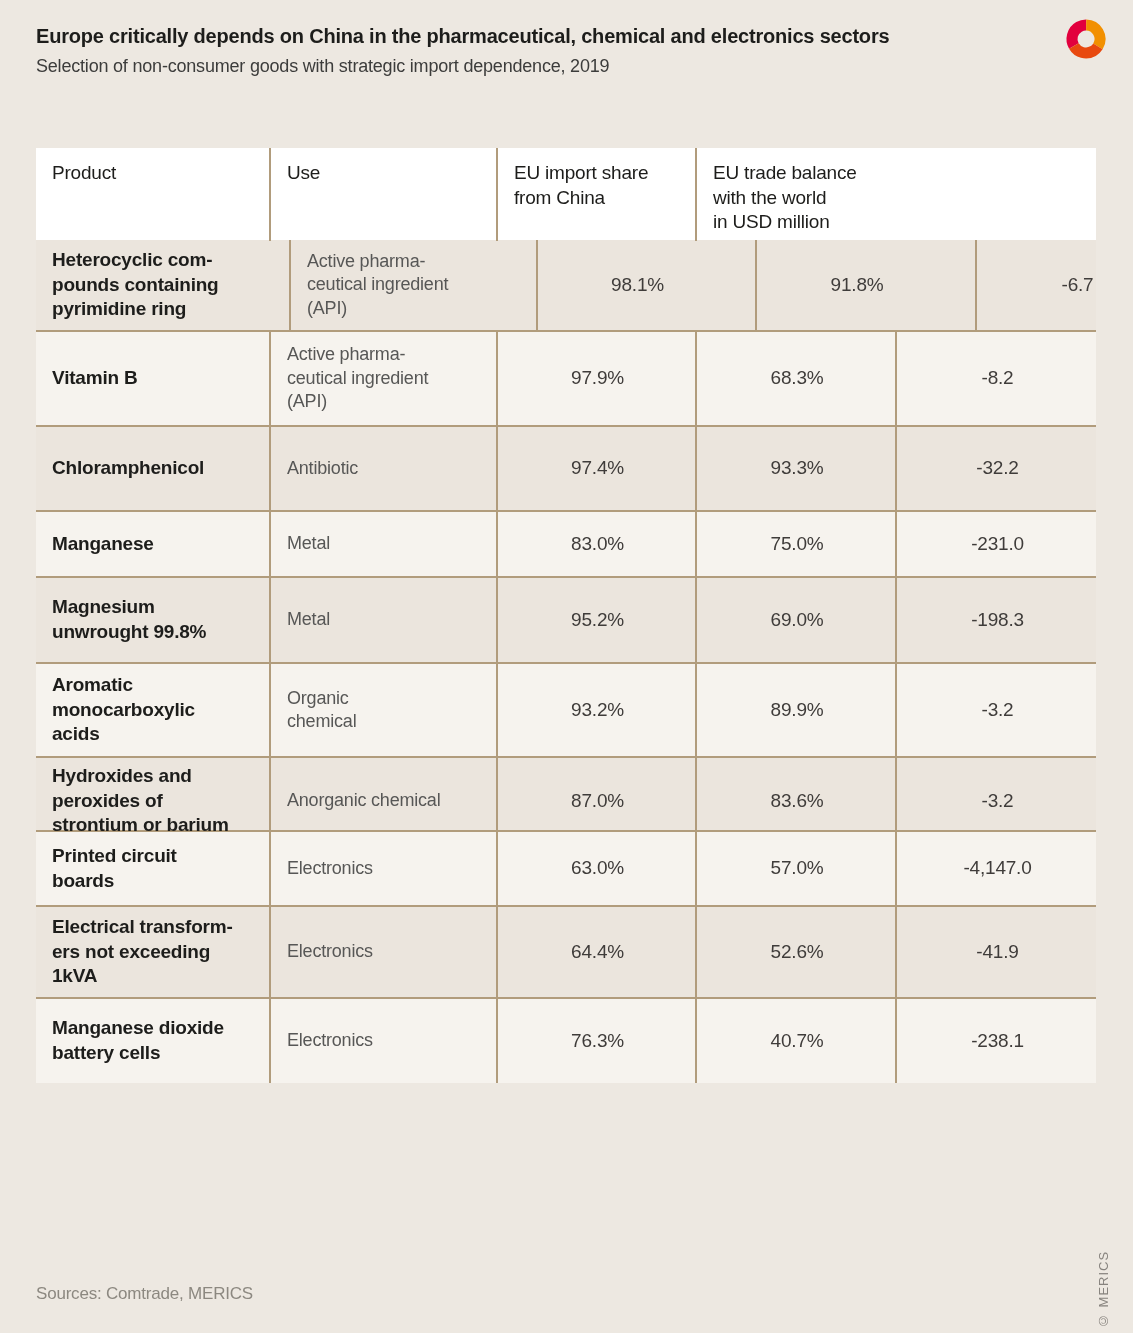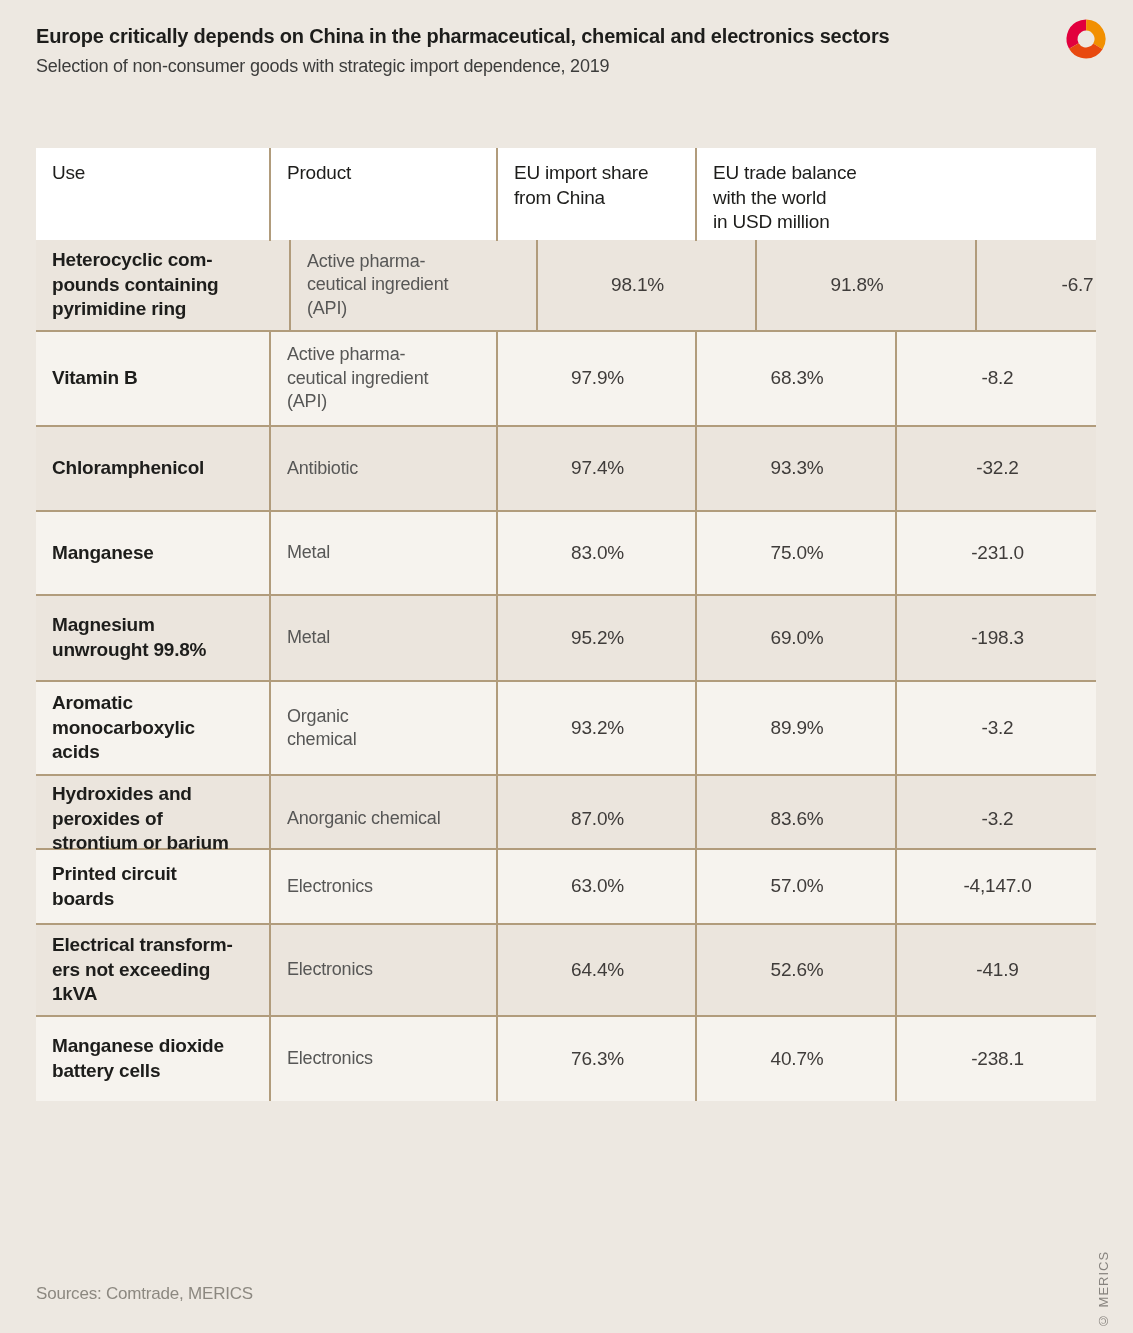--- a/index.html
+++ b/index.html
@@ -98,22 +98,22 @@
       <g transform="rotate(150 24 24)">
         <circle cx="24" cy="24" r="14" fill="none" stroke="#E2003D" stroke-width="11" stroke-dasharray="29.32 58.64" stroke-dashoffset="0"></circle>
         <circle cx="24" cy="24" r="14" fill="none" stroke="#F29000" stroke-width="11" stroke-dasharray="29.32 58.64" stroke-dashoffset="-29.32"></circle>
         <circle cx="24" cy="24" r="14" fill="none" stroke="#E8490F" stroke-width="11" stroke-dasharray="29.32 58.64" stroke-dashoffset="-58.64"></circle>
       </g>
     </svg>
   </div>
 
   <div class="tbl">
     <div class="row header" id="thead">
+        <div class="cell th">Product</div>
         <div class="cell th">Use</div>
-        <div class="cell th">Product</div>
         <div class="cell th">EU import share
 from China</div>
         <div class="cell th">EU trade balance
 with the world
 in USD million</div>
       </div>
     <div id="tbody">
         <div class="row body dark" style="height: 90px; gap: 20px;">
           <div class="cell product">Heterocyclic com-
 pounds containing
@@ -134,21 +134,21 @@
           <div class="cell num">68.3%</div>
           <div class="cell num">-8.2</div>
         </div>
         <div class="row body dark" style="height: 85px;">
           <div class="cell product">Chloramphenicol</div>
           <div class="cell use">Antibiotic</div>
           <div class="cell num">97.4%</div>
           <div class="cell num">93.3%</div>
           <div class="cell num">-32.2</div>
         </div>
-        <div class="row body light" style="height: 84px;">
+        <div class="row body light" style="height: 66px;">
           <div class="cell product">Manganese</div>
           <div class="cell use">Metal</div>
           <div class="cell num">83.0%</div>
           <div class="cell num">75.0%</div>
           <div class="cell num">-231.0</div>
         </div>
         <div class="row body dark" style="height: 86px;">
           <div class="cell product">Magnesium
 unwrought 99.8%</div>
           <div class="cell use">Metal</div>

